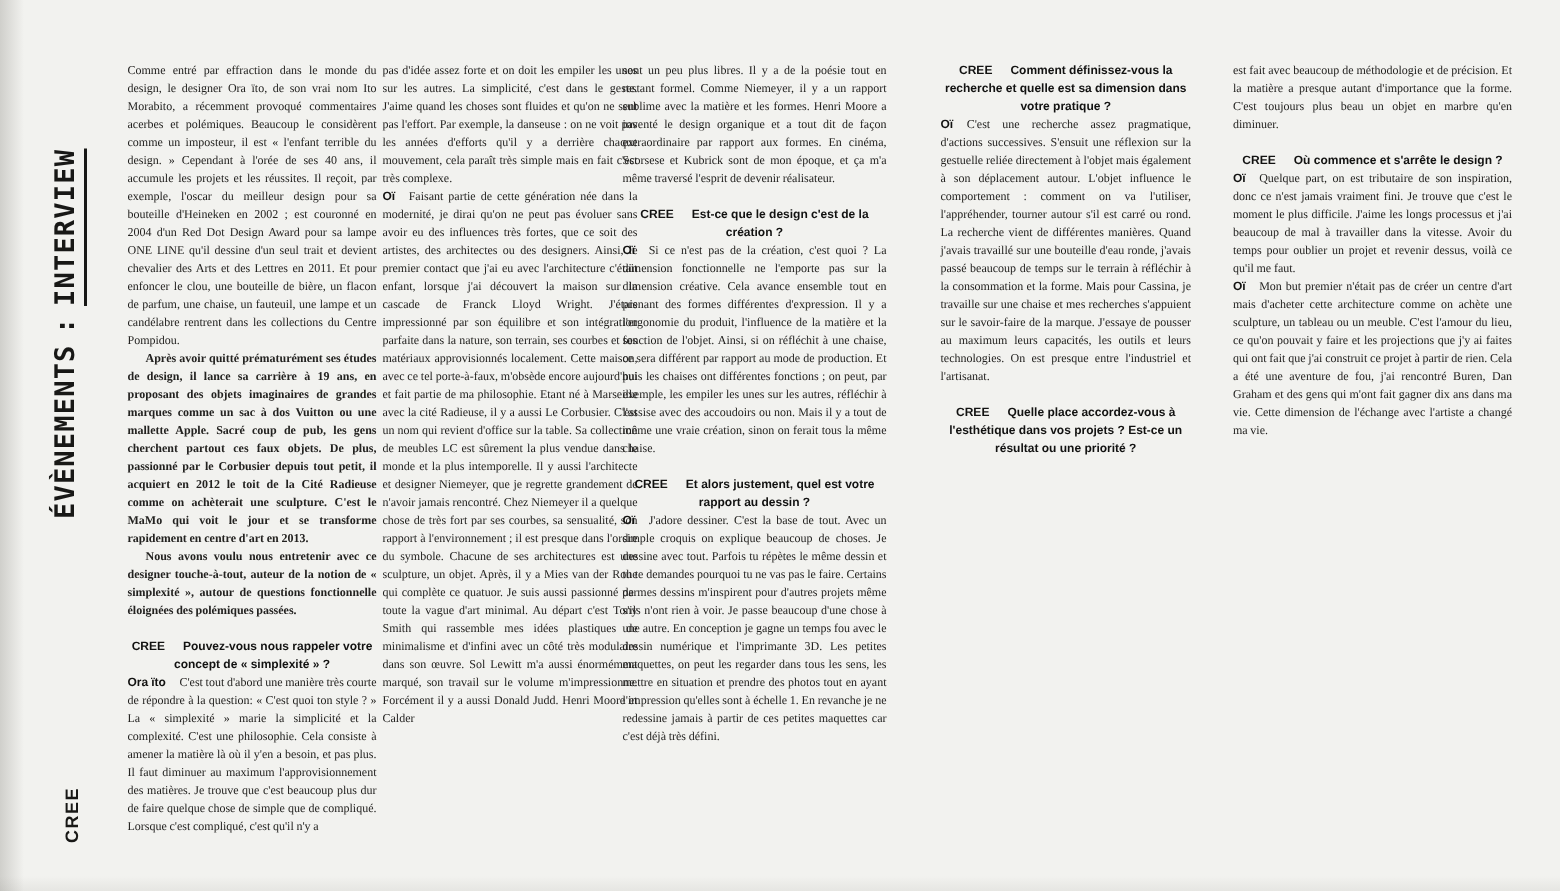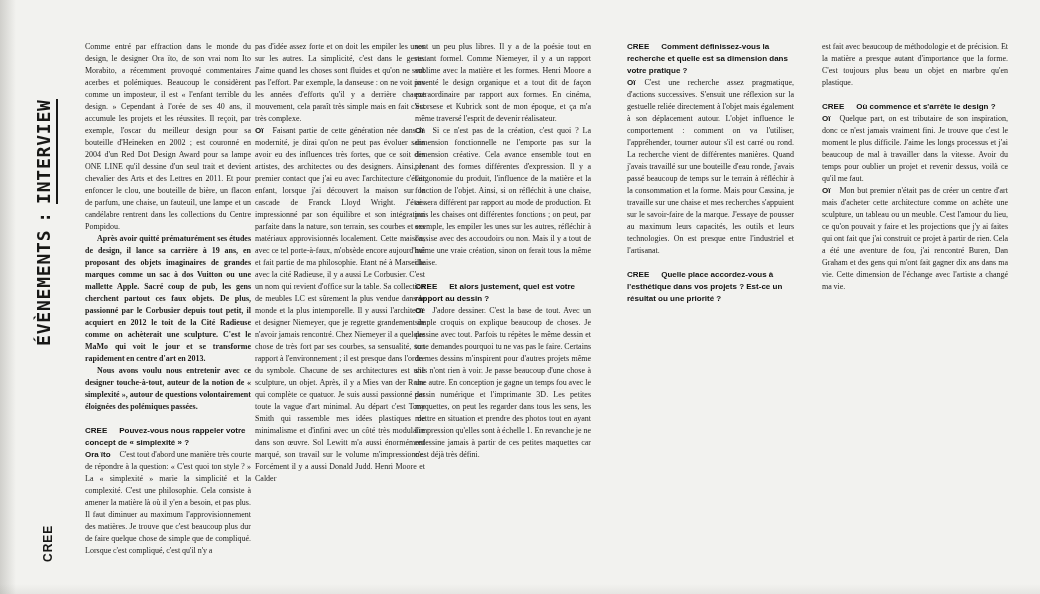--- a/index.html
+++ b/index.html
@@ -57,21 +57,21 @@
     text-align: justify;
     word-spacing: -0.2px;
     color: #232220;
   }
   .col p.para { text-indent: 12px; font-weight: bold; }
   .col p.q {
     font-family: "Liberation Sans", sans-serif;
     font-weight: bold; font-size: 8px; line-height: 12px;
     margin-top: 12px;
     color: #121211;
-    text-align: left;
+    text-align: center;
   }
   .col p.q .spk { margin-right: 12px; }
   .col p.ans .spk {
     font-family: Liberation Sans, sans-serif;
     font-weight: bold; font-size: 8px;
     color: #121211;
     margin-right: 9px;
   }
   .col > p:first-child { margin-top: 0; }
 </style>
@@ -81,41 +81,42 @@
 <div class="sidebar-rubric">
   <span>ÉVÈNEMENTS</span><span class="sep">:</span><span class="underlined">INTERVIEW</span>
 </div>
 
 <div class="masthead-logo">CREE</div>
 
 <div class="article">
     <div class="col c1">
       <p class="body">Comme entré par effraction dans le monde du design, le designer Ora ïto, de son vrai nom Ito Morabito, a récemment provoqué commentaires acerbes et polémiques. Beaucoup le considèrent comme un imposteur, il est « l'enfant terrible du design. » Cependant à l'orée de ses 40 ans, il accumule les projets et les réussites. Il reçoit, par exemple, l'oscar du meilleur design pour sa bouteille d'Heineken en 2002 ; est couronné en 2004 d'un Red Dot Design Award pour sa lampe ONE LINE qu'il dessine d'un seul trait et devient chevalier des Arts et des Lettres en 2011. Et pour enfoncer le clou, une bouteille de bière, un flacon de parfum, une chaise, un fauteuil, une lampe et un candélabre rentrent dans les collections du Centre Pompidou.</p>
       <p class="body para">Après avoir quitté prématurément ses études de design, il lance sa carrière à 19 ans, en proposant des objets imaginaires de grandes marques comme un sac à dos Vuitton ou une mallette Apple. Sacré coup de pub, les gens cherchent partout ces faux objets. De plus, passionné par le Corbusier depuis tout petit, il acquiert en 2012 le toit de la Cité Radieuse comme on achèterait une sculpture. C'est le MaMo qui voit le jour et se transforme rapidement en centre d'art en 2013.</p>
-      <p class="body para">Nous avons voulu nous entretenir avec ce designer touche-à-tout, auteur de la notion de « simplexité », autour de questions volontairement éloignées des polémiques passées.</p>
+      <p class="body para">Nous avons voulu nous entretenir avec ce designer touche-à-tout, auteur de la notion de « simplexité », autour de questions fonctionnelle éloignées des polémiques passées.</p>
       <p class="q"><span class="spk">CREE</span>Pouvez-vous nous rappeler votre concept de « simplexité » ?</p>
       <p class="body ans"><span class="spk">Ora ïto</span>C'est tout d'abord une manière très courte de répondre à la question: « C'est quoi ton style ? » La « simplexité » marie la simplicité et la complexité. C'est une philosophie. Cela consiste à amener la matière là où il y'en a besoin, et pas plus. Il faut diminuer au maximum l'approvisionnement des matières. Je trouve que c'est beaucoup plus dur de faire quelque chose de simple que de compliqué. Lorsque c'est compliqué, c'est qu'il n'y a</p>
     </div>
     <div class="col c2">
       <p class="body">pas d'idée assez forte et on doit les empiler les unes sur les autres. La simplicité, c'est dans le geste. J'aime quand les choses sont fluides et qu'on ne sent pas l'effort. Par exemple, la danseuse : on ne voit pas les années d'efforts qu'il y a derrière chaque mouvement, cela paraît très simple mais en fait c'est très complexe.</p>
       <p class="body ans"><span class="spk">Oï</span>Faisant partie de cette génération née dans la modernité, je dirai qu'on ne peut pas évoluer sans avoir eu des influences très fortes, que ce soit des artistes, des architectes ou des designers. Ainsi, le premier contact que j'ai eu avec l'architecture c'était enfant, lorsque j'ai découvert la maison sur la cascade de Franck Lloyd Wright. J'étais impressionné par son équilibre et son intégration parfaite dans la nature, son terrain, ses courbes et ses matériaux approvisionnés localement. Cette maison, avec ce tel porte-à-faux, m'obsède encore aujourd'hui et fait partie de ma philosophie. Etant né à Marseille avec la cité Radieuse, il y a aussi Le Corbusier. C'est un nom qui revient d'office sur la table. Sa collection de meubles LC est sûrement la plus vendue dans le monde et la plus intemporelle. Il y aussi l'architecte et designer Niemeyer, que je regrette grandement de n'avoir jamais rencontré. Chez Niemeyer il a quelque chose de très fort par ses courbes, sa sensualité, son rapport à l'environnement ; il est presque dans l'ordre du symbole. Chacune de ses architectures est une sculpture, un objet. Après, il y a Mies van der Rohe qui complète ce quatuor. Je suis aussi passionné par toute la vague d'art minimal. Au départ c'est Tony Smith qui rassemble mes idées plastiques de minimalisme et d'infini avec un côté très modulaire dans son œuvre. Sol Lewitt m'a aussi énormément marqué, son travail sur le volume m'impressionne. Forcément il y a aussi Donald Judd. Henri Moore et Calder</p>
     </div>
     <div class="col c3">
       <p class="body">sont un peu plus libres. Il y a de la poésie tout en restant formel. Comme Niemeyer, il y a un rapport sublime avec la matière et les formes. Henri Moore a inventé le design organique et a tout dit de façon extraordinaire par rapport aux formes. En cinéma, Scorsese et Kubrick sont de mon époque, et ça m'a même traversé l'esprit de devenir réalisateur.</p>
+      <p class="q"><span class="spk">CREE</span>Est-ce que le design c'est de la création ?</p>
       <p class="body ans"><span class="spk">Oï</span>Si ce n'est pas de la création, c'est quoi ? La dimension fonctionnelle ne l'emporte pas sur la dimension créative. Cela avance ensemble tout en prenant des formes différentes d'expression. Il y a l'ergonomie du produit, l'influence de la matière et la fonction de l'objet. Ainsi, si on réfléchit à une chaise, ce sera différent par rapport au mode de production. Et puis les chaises ont différentes fonctions ; on peut, par exemple, les empiler les unes sur les autres, réfléchir à l'assise avec des accoudoirs ou non. Mais il y a tout de même une vraie création, sinon on ferait tous la même chaise.</p>
       <p class="q"><span class="spk">CREE</span>Et alors justement, quel est votre rapport au dessin ?</p>
       <p class="body ans"><span class="spk">Oï</span>J'adore dessiner. C'est la base de tout. Avec un simple croquis on explique beaucoup de choses. Je dessine avec tout. Parfois tu répètes le même dessin et tu te demandes pourquoi tu ne vas pas le faire. Certains de mes dessins m'inspirent pour d'autres projets même s'ils n'ont rien à voir. Je passe beaucoup d'une chose à une autre. En conception je gagne un temps fou avec le dessin numérique et l'imprimante 3D. Les petites maquettes, on peut les regarder dans tous les sens, les mettre en situation et prendre des photos tout en ayant l'impression qu'elles sont à échelle 1. En revanche je ne redessine jamais à partir de ces petites maquettes car c'est déjà très défini.</p>
     </div>
     <div class="col c4">
       <p class="q"><span class="spk">CREE</span>Comment définissez-vous la recherche et quelle est sa dimension dans votre pratique ?</p>
       <p class="body ans"><span class="spk">Oï</span>C'est une recherche assez pragmatique, d'actions successives. S'ensuit une réflexion sur la gestuelle reliée directement à l'objet mais également à son déplacement autour. L'objet influence le comportement : comment on va l'utiliser, l'appréhender, tourner autour s'il est carré ou rond. La recherche vient de différentes manières. Quand j'avais travaillé sur une bouteille d'eau ronde, j'avais passé beaucoup de temps sur le terrain à réfléchir à la consommation et la forme. Mais pour Cassina, je travaille sur une chaise et mes recherches s'appuient sur le savoir-faire de la marque. J'essaye de pousser au maximum leurs capacités, les outils et leurs technologies. On est presque entre l'industriel et l'artisanat.</p>
       <p class="q"><span class="spk">CREE</span>Quelle place accordez-vous à l'esthétique dans vos projets ? Est-ce un résultat ou une priorité ?</p>
     </div>
     <div class="col c5">
-      <p class="body">est fait avec beaucoup de méthodologie et de précision. Et la matière a presque autant d'importance que la forme. C'est toujours plus beau un objet en marbre qu'en plastique.</p>
+      <p class="body">est fait avec beaucoup de méthodologie et de précision. Et la matière a presque autant d'importance que la forme. C'est toujours plus beau un objet en marbre qu'en diminuer.</p>
       <p class="q"><span class="spk">CREE</span>Où commence et s'arrête le design ?</p>
       <p class="body ans"><span class="spk">Oï</span>Quelque part, on est tributaire de son inspiration, donc ce n'est jamais vraiment fini. Je trouve que c'est le moment le plus difficile. J'aime les longs processus et j'ai beaucoup de mal à travailler dans la vitesse. Avoir du temps pour oublier un projet et revenir dessus, voilà ce qu'il me faut.</p>
       <p class="body ans"><span class="spk">Oï</span>Mon but premier n'était pas de créer un centre d'art mais d'acheter cette architecture comme on achète une sculpture, un tableau ou un meuble. C'est l'amour du lieu, ce qu'on pouvait y faire et les projections que j'y ai faites qui ont fait que j'ai construit ce projet à partir de rien. Cela a été une aventure de fou, j'ai rencontré Buren, Dan Graham et des gens qui m'ont fait gagner dix ans dans ma vie. Cette dimension de l'échange avec l'artiste a changé ma vie.</p>
     </div>
   </div>
 
 <div class="edge-left"></div>
 <div class="edge-bottom"></div>
 
 </body></html>

